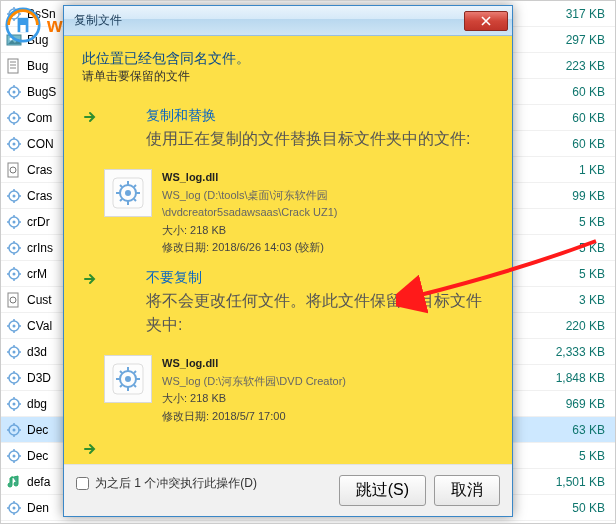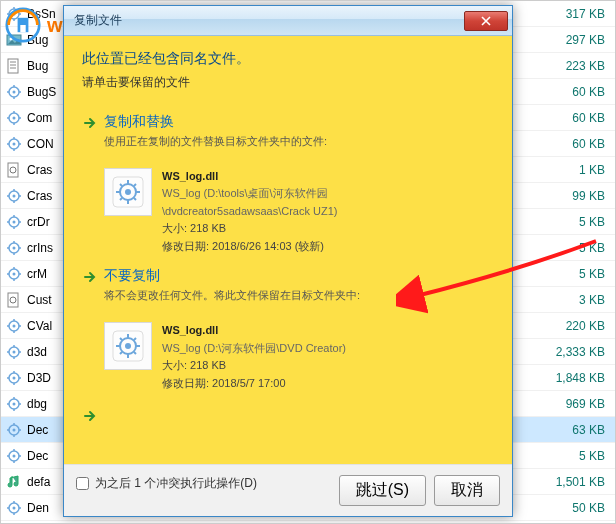--- a/index.html
+++ b/index.html
@@ -41,33 +41,34 @@
 .titlebar .closebtn {
   width: 44px; height: 20px; margin-right: 4px;
   background: linear-gradient(to bottom, #e97b72 0%, #d04438 50%, #c0342a 100%);
   border: 1px solid #8a2a22;
   border-radius: 2px;
   display: flex; align-items: center; justify-content: center;
 }
 .titlebar .closebtn svg { width: 10px; height: 10px; }
 
 .dlg-body { padding: 14px 18px 8px 18px; flex: 1; overflow: hidden; }
-.heading { font-size: 14px; color: #0a4a8a; margin-bottom: 6px; }
+.heading { font-size: 14px; color: #0a4a8a; margin-bottom: 0; }
 .subheading { font-size: 12px; color: #333; margin-bottom: 14px; }
 
 .option {
   display: flex; align-items: flex-start;
   padding: 8px 0 10px 0;
+  gap: 42px;
 }
 .option .arrow {
   width: 16px; height: 16px; margin-top: 2px; margin-right: 6px; flex-shrink:0;
 }
 .option .body { flex:1; }
 .option .title { font-size: 14px; color: #0a66c2; }
-.option .desc { font-size: 11px; color: #555; margin-top: 2px; line-height: 1.5; }
+.option .desc { font-size: 16px; color: #555; margin-top: 2px; line-height: 1.5; }
 
 .filebox {
   display: flex; align-items: flex-start;
   margin: 8px 0 4px 22px;
 }
 .filebox .bigicon {
   width: 48px; height: 48px;
   border: 1px solid #d9d9d9; background: #fcfcfc;
   display:flex; align-items:center; justify-content:center;
   margin-right: 10px;

